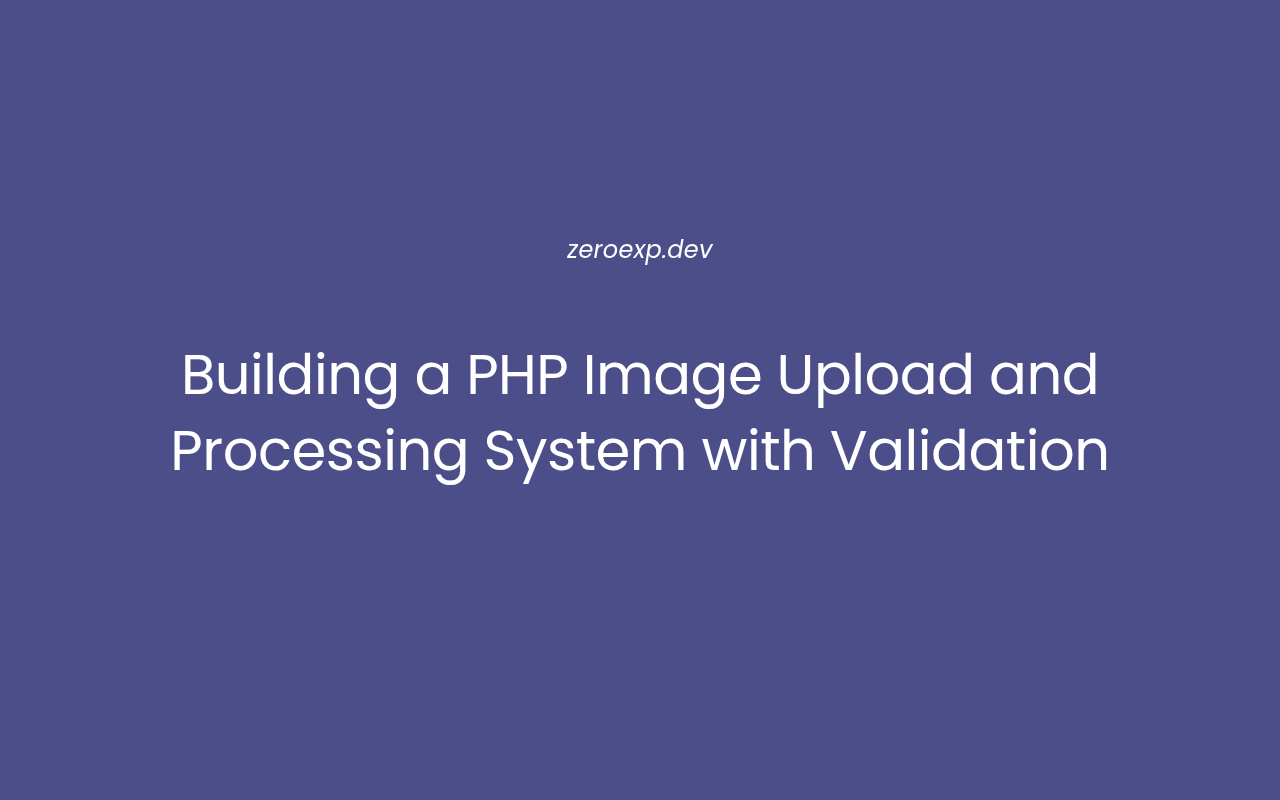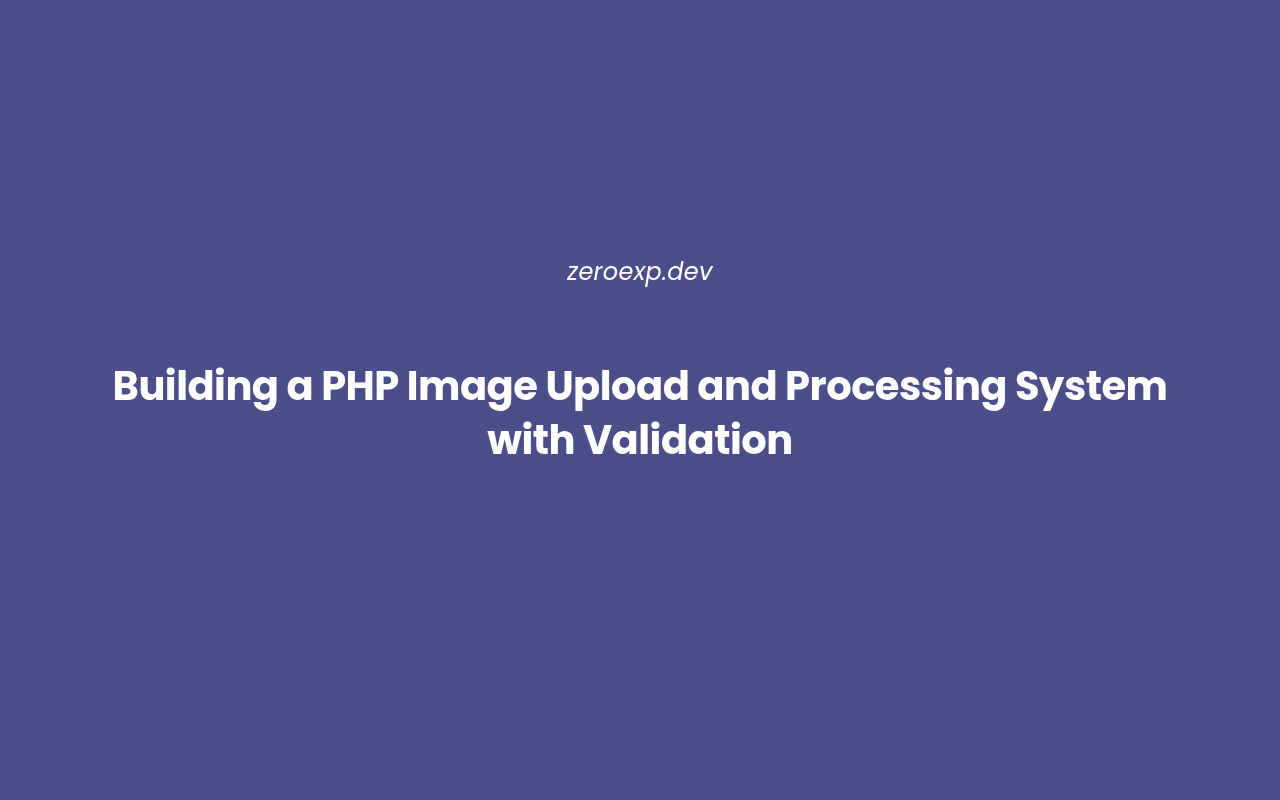--- a/index.html
+++ b/index.html
@@ -28,22 +28,22 @@
     .subtitle {
       color: #ffffff;
       font-size: 24px;
       font-style: italic;
       font-weight: 400;
       margin-bottom: 70px;
       letter-spacing: 0.3px;
     }
     .title {
       color: #ffffff;
-      font-size: 40px;
-      font-weight: 700;
+      font-size: 56px;
+      font-weight: 400;
       line-height: 1.35;
       max-width: 1100px;
       letter-spacing: -0.5px;
     }
   </style>
 </head>
 <body>
 
 <div class="container">
   <div class="subtitle">zeroexp.dev</div>

